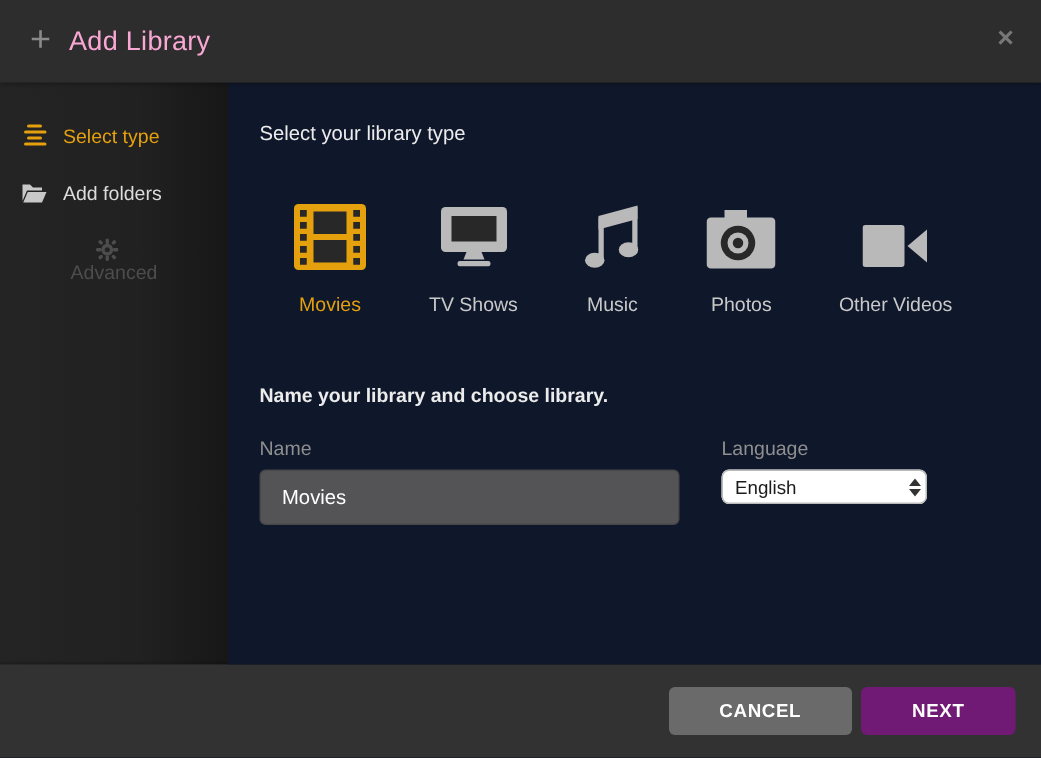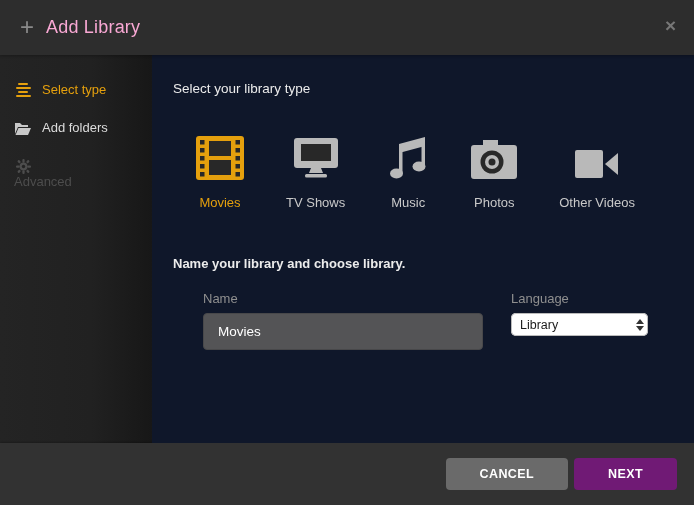--- a/index.html
+++ b/index.html
@@ -32,21 +32,21 @@
   
   .body-row { flex: 1 1 auto; display: flex; min-height: 0; }
 
   
   .sidebar {
     flex: 0 0 152px; width: 152px;
     background: linear-gradient(to right, #242424 0%, #212121 60%, #171717 100%);
     padding-top: 16px;
   }
   .side-item {
-    display: flex; align-items: flex-start;
+    display: flex; align-items: center;
     padding: 11px 14px;
     font-size: 13px;
     cursor: pointer;
   }
   .side-item .s-icon { width: 18px; height: 16px; margin-right: 10px; display: inline-flex; align-items: center; justify-content: center; }
   .side-item.active { color: #e5a00d; }
   .side-item.normal { color: #dcdcdc; }
   .side-item.disabled { color: #4d4d4d; cursor: default; flex-direction: column; }
 
   .bars-icon { display: inline-flex; flex-direction: column; gap: 2px; align-items: center; }
@@ -61,21 +61,21 @@
   .section-title { font-size: 13.5px; color: #ececec; font-weight: 400; }
 
   .types-row { display: flex; margin-top: 38px; margin-left: 23px; }
   .type-col { display: flex; flex-direction: column; align-items: center; margin-right: 0; cursor: pointer; }
   .type-col + .type-col { margin-left: 42px; }
   .type-col .t-icon { height: 46px; display: flex; align-items: flex-end; justify-content: center; }
   .type-col .t-label { margin-top: 15px; font-size: 13px; color: #c9c9c9; }
   .type-col.selected .t-label { color: #e5a00d; }
 
   .form-heading { margin-top: 46px; font-size: 13px; font-weight: 700; color: #ececec; }
-  .fields-row { display: flex; margin-top: 20px; margin-left: 30px; }
+  .fields-row { display: flex; margin-top: 20px; }
   .field-label { font-size: 13px; color: #8f8f8f; }
   .name-field { width: 280px; margin-right: 28px; }
   .name-input {
     margin-top: 7px; width: 280px; height: 37px;
     background: #545456; border: 1px solid #48484a; border-radius: 4px;
     color: #fff; font-size: 13.5px; padding: 0 14px;
     font-family: "Liberation Sans", sans-serif;
     outline: none; display: block;
   }
   .language-field { width: 140px; }
@@ -261,21 +261,21 @@
       <div class="fields-row">
 
         <div class="name-field">
           <div class="field-label">Name</div>
           <input class="name-input" type="text" value="Movies" style="">
         </div>
 
         <div class="language-field">
           <div class="field-label">Language</div>
           <div class="select-box">
-            <span class="select-value">Library</span>
+            <span class="select-value">English</span>
             <span class="select-arrows">
               <span class="arr-up"></span>
                 <span class="arr-down"></span>
             </span>
           </div>
         </div>
 
       </div>
 
     </div>

